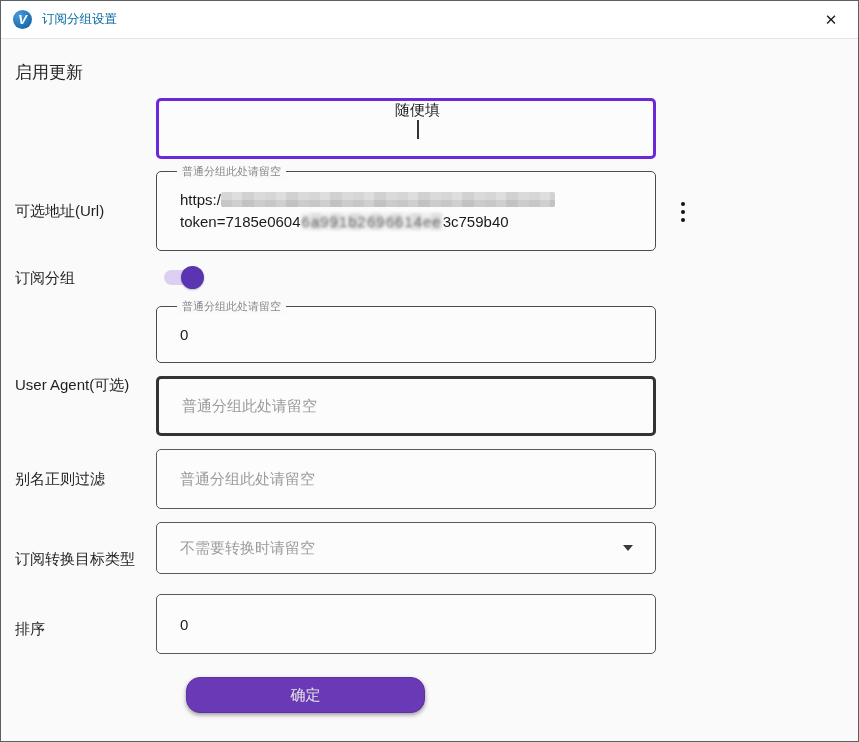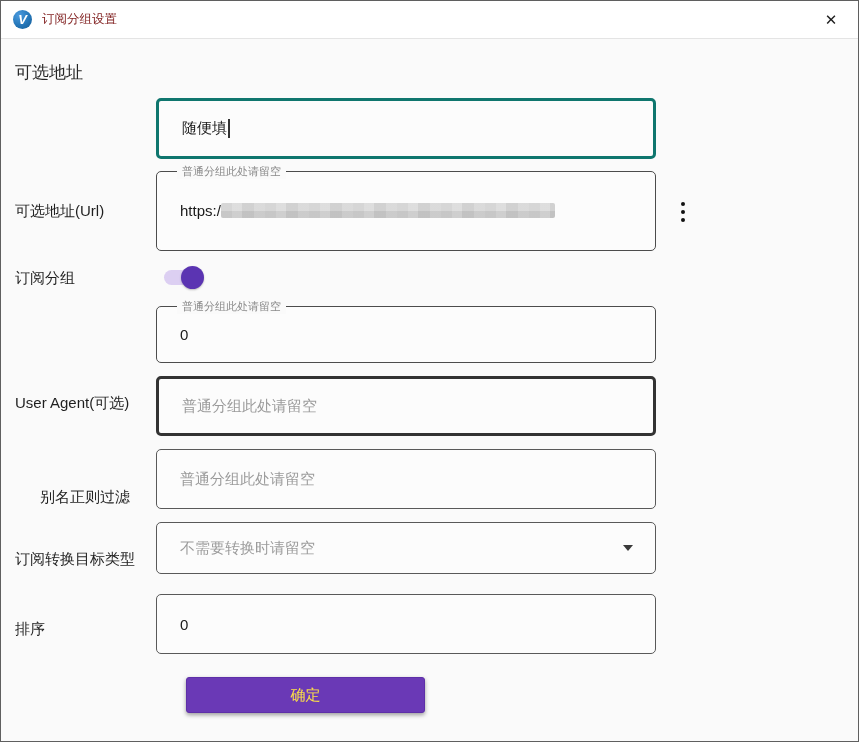--- a/index.html
+++ b/index.html
@@ -20,21 +20,21 @@
     background:#ffffff; border-bottom:1px solid #e4e4e4;
     display:flex; align-items:center; padding:0 12px;
   }
   .app-icon {
     width:19px; height:19px; border-radius:50%;
     background: radial-gradient(circle at 32% 28%, #4a9ade 0%, #2476b8 55%, #135a93 100%);
     color:#fff; font-weight:bold; font-style:italic; font-size:13px;
     display:flex; align-items:center; justify-content:center;
     line-height:1; padding-bottom:1px;
   }
-  .window-title { margin-left:10px; font-size:12.5px; color:#7f1d1d; }
+  .window-title { margin-left:10px; font-size:12.5px; color:#0369a1; }
   .close-btn {
     position:absolute; right:8px; top:0; width:38px; height:37px;
     background:none; border:none; font-size:15px; color:#1a1a1a;
     cursor:pointer; display:flex; align-items:center; justify-content:center;
     font-family:"DejaVu Sans", sans-serif;
   }
 
   
   .heading {
     position:absolute; left:14px; top:60px;
@@ -46,21 +46,21 @@
   }
 
   .fieldbox {
     position:absolute; left:155px; width:500px;
     background:#fcfcfc; border-radius:5px;
     display:flex; align-items:center;
     padding-left:23px; font-size:15px; color:#1a1a1a;
   }
   .border-thin   { border:1px solid #595959; }
   .border-thick  { border:3px solid #333333; }
-  .border-accent { border:3px solid #0f766e; }
+  .border-accent { border:3px solid #6d28d9;flex-direction:column; }
 
   .placeholder { color:#9b9b9b; }
 
   .caret {
     display:inline-block; width:1.5px; height:19px;
     background:#333; margin-left:1px; vertical-align:-4px;
   }
 
   
   .legendbox { align-items:flex-start; padding-top:0; flex-direction:column; justify-content:center; }
@@ -107,76 +107,79 @@
   .combo-caret {
     position:absolute; right:22px; top:50%; margin-top:-3px;
     width:0; height:0;
     border-left:5.5px solid transparent; border-right:5.5px solid transparent;
     border-top:6.5px solid #3a3a3a;
   }
 
   
   .dlg-btn {
     position:absolute; top:676px; height:36px; width:239px;
-    background:#6a39b6; border:1px solid #5e2fa8; border-radius:3px;
+    background:#6a39b6; border:1px solid #5e2fa8; border-radius:14px;
     box-shadow:0 2px 4px rgba(0,0,0,.38);
-    font-size:15px; color:#fde047; cursor:pointer;
+    font-size:15px; color:#e5e5e5; cursor:pointer;
     font-family:"Liberation Sans", sans-serif;
   }
   .btn-ok { left:185px; }
   .btn-cancel { left:435px; }
 </style>
 </head>
 <body>
 
 <div class="window">
 
   <div class="titlebar">
     <div class="app-icon">V</div>
     <div class="window-title">订阅分组设置</div>
     <button class="close-btn">✕</button>
   </div>
 
-  <div class="heading">可选地址</div>
+  <div class="heading">启用更新</div>
 
   <div class="fieldbox border-accent" style="top:97px; height:61px;">
     <span>随便填</span>
       <span class="caret"></span>
   </div>
 
   <div class="form-label" style="top:200px;">可选地址(Url)</div>
   <div class="fieldbox border-thin legendbox" style="top:170px; height:80px; border-color:#4c4c4c;">
     <span class="legend">普通分组此处请留空</span>
     <div class="url-line">
       <span>https:/</span><span class="mosaic" style="width:334px;"></span>
+    </div>
+    <div class="url-line">
+      <span>token=7185e0604</span><span class="mosaic-text">6a991b2696614ee</span><span>3c759b40</span>
     </div>
   </div>
   <button class="kebab">
     <i></i>
       <i></i>
       <i></i>
   </button>
 
   <div class="form-label" style="top:267px;">订阅分组</div>
   <div class="toggle">
     <div class="track"></div>
     <div class="thumb"></div>
   </div>
 
   <div class="fieldbox border-thin legendbox" style="top:305px; height:57px; border-color:#4c4c4c;">
     <span class="legend">普通分组此处请留空</span>
     <div>0</div>
   </div>
 
-  <div class="form-label" style="top:392px;">User Agent(可选)</div>
+  <div class="form-label" style="top:374px;">User Agent(可选)</div>
   <div class="fieldbox border-thick" style="top:375px; height:60px;">
     <span class="placeholder">普通分组此处请留空</span>
   </div>
 
-  <div class="form-label" style="top:486px;text-align:center;">别名正则过滤</div>
+  <div class="form-label" style="top:468px;">别名正则过滤</div>
   <div class="fieldbox border-thin" style="top:448px; height:60px;">
     <span class="placeholder">普通分组此处请留空</span>
   </div>
 
   <div class="form-label" style="top:548px;">订阅转换目标类型</div>
   <div class="fieldbox border-thin" style="top:521px; height:52px;">
     <span class="placeholder">不需要转换时请留空</span>
     <span class="combo-caret"></span>
   </div>
 

